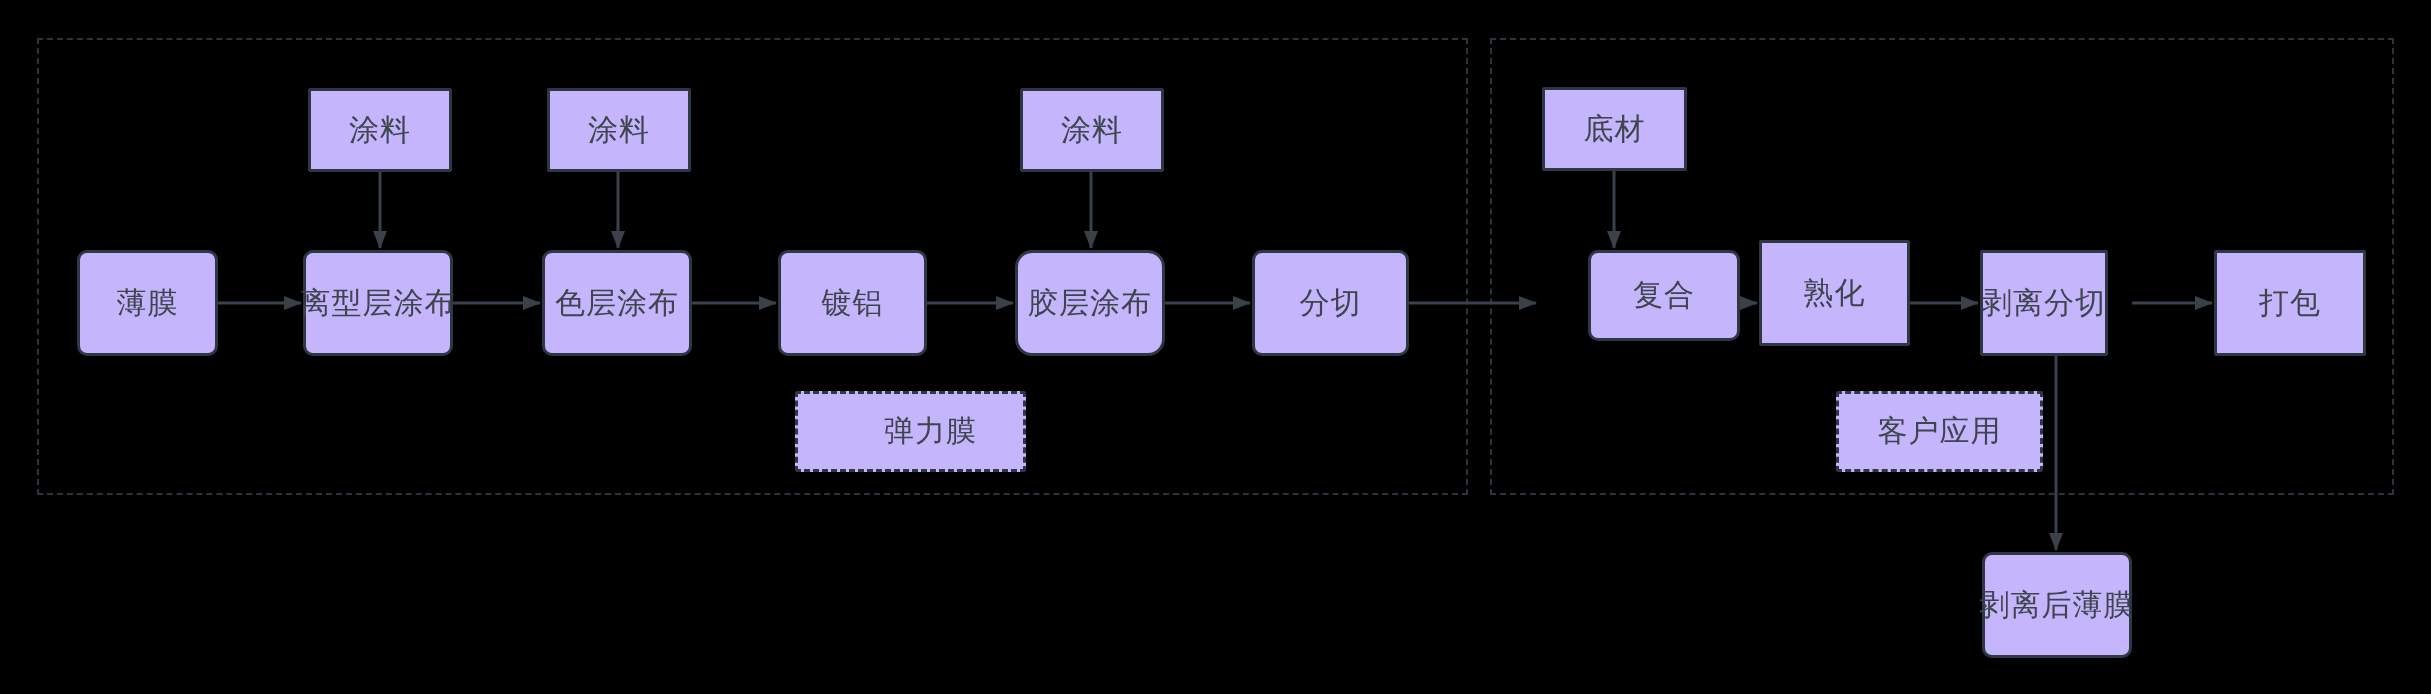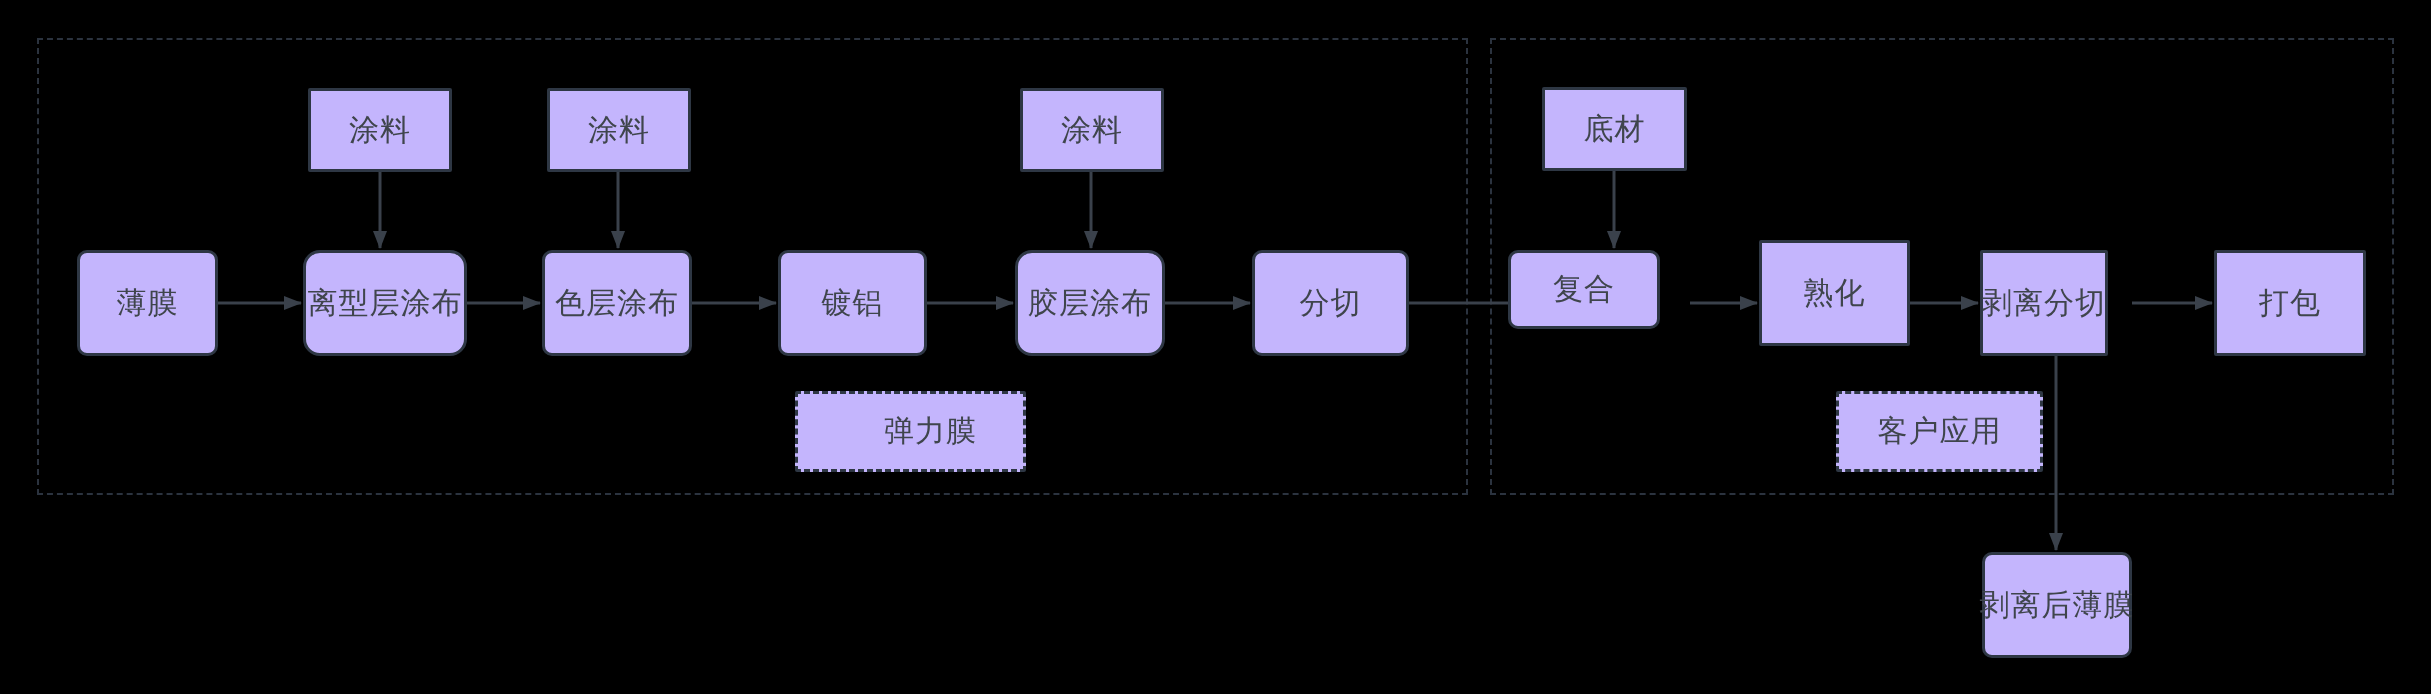--- a/index.html
+++ b/index.html
@@ -81,26 +81,26 @@
     <line x1="1614" y1="171" x2="1614" y2="248" marker-end="url(#ah)"></line>
     <line x1="2056" y1="356" x2="2056" y2="550" marker-end="url(#ah)"></line>
   </svg>
 
   <div class="node square" style="left:308px; top:88px; width:144px; height:84px;">涂料</div>
   <div class="node square" style="left:547px; top:88px; width:144px; height:84px;">涂料</div>
   <div class="node square" style="left:1020px; top:88px; width:144px; height:84px;">涂料</div>
   <div class="node square" style="left:1542px; top:87px; width:145px; height:84px;">底材</div>
 
   <div class="node rounded" style="left:77px; top:250px; width:141px; height:106px;">薄膜</div>
-  <div class="node rounded" style="left:303px; top:250px; width:164px; height:106px;border-radius:17px;">离型层涂布</div>
+  <div class="node rounded" style="left:303px; top:250px; width:150px; height:106px;">离型层涂布</div>
   <div class="node rounded" style="left:778px; top:250px; width:149px; height:106px;">镀铝</div>
   <div class="node rounded" style="left:542px; top:250px; width:150px; height:106px;">色层涂布</div>
   <div class="node rounded" style="left:1015px; top:250px; width:150px; height:106px;border-radius:17px;">胶层涂布</div>
   <div class="node rounded" style="left:1252px; top:250px; width:157px; height:106px;">分切</div>
-  <div class="node rounded" style="left:1508px; top:250px; width:152px; height:79px;">复合</div>
+  <div class="node rounded" style="left:1588px; top:250px; width:152px; height:91px;">复合</div>
   <div class="node square" style="left:1759px; top:240px; width:151px; height:106px;">熟化</div>
   <div class="node square" style="left:1980px; top:250px; width:128px; height:106px;">剥离分切</div>
   <div class="node square" style="left:2214px; top:250px; width:152px; height:106px;">打包</div>
 
   <div class="node dashedbox" style="left:795px; top:391px; width:231px; height:81px;padding-left:40px;">弹力膜</div>
   <div class="node dashedbox" style="left:1808px; top:391px; width:207px; height:81px;margin-left:28px;">客户应用</div>
 
   <div class="node rounded" style="left:1982px; top:552px; width:150px; height:106px;">剥离后薄膜</div>
 
 </div>

